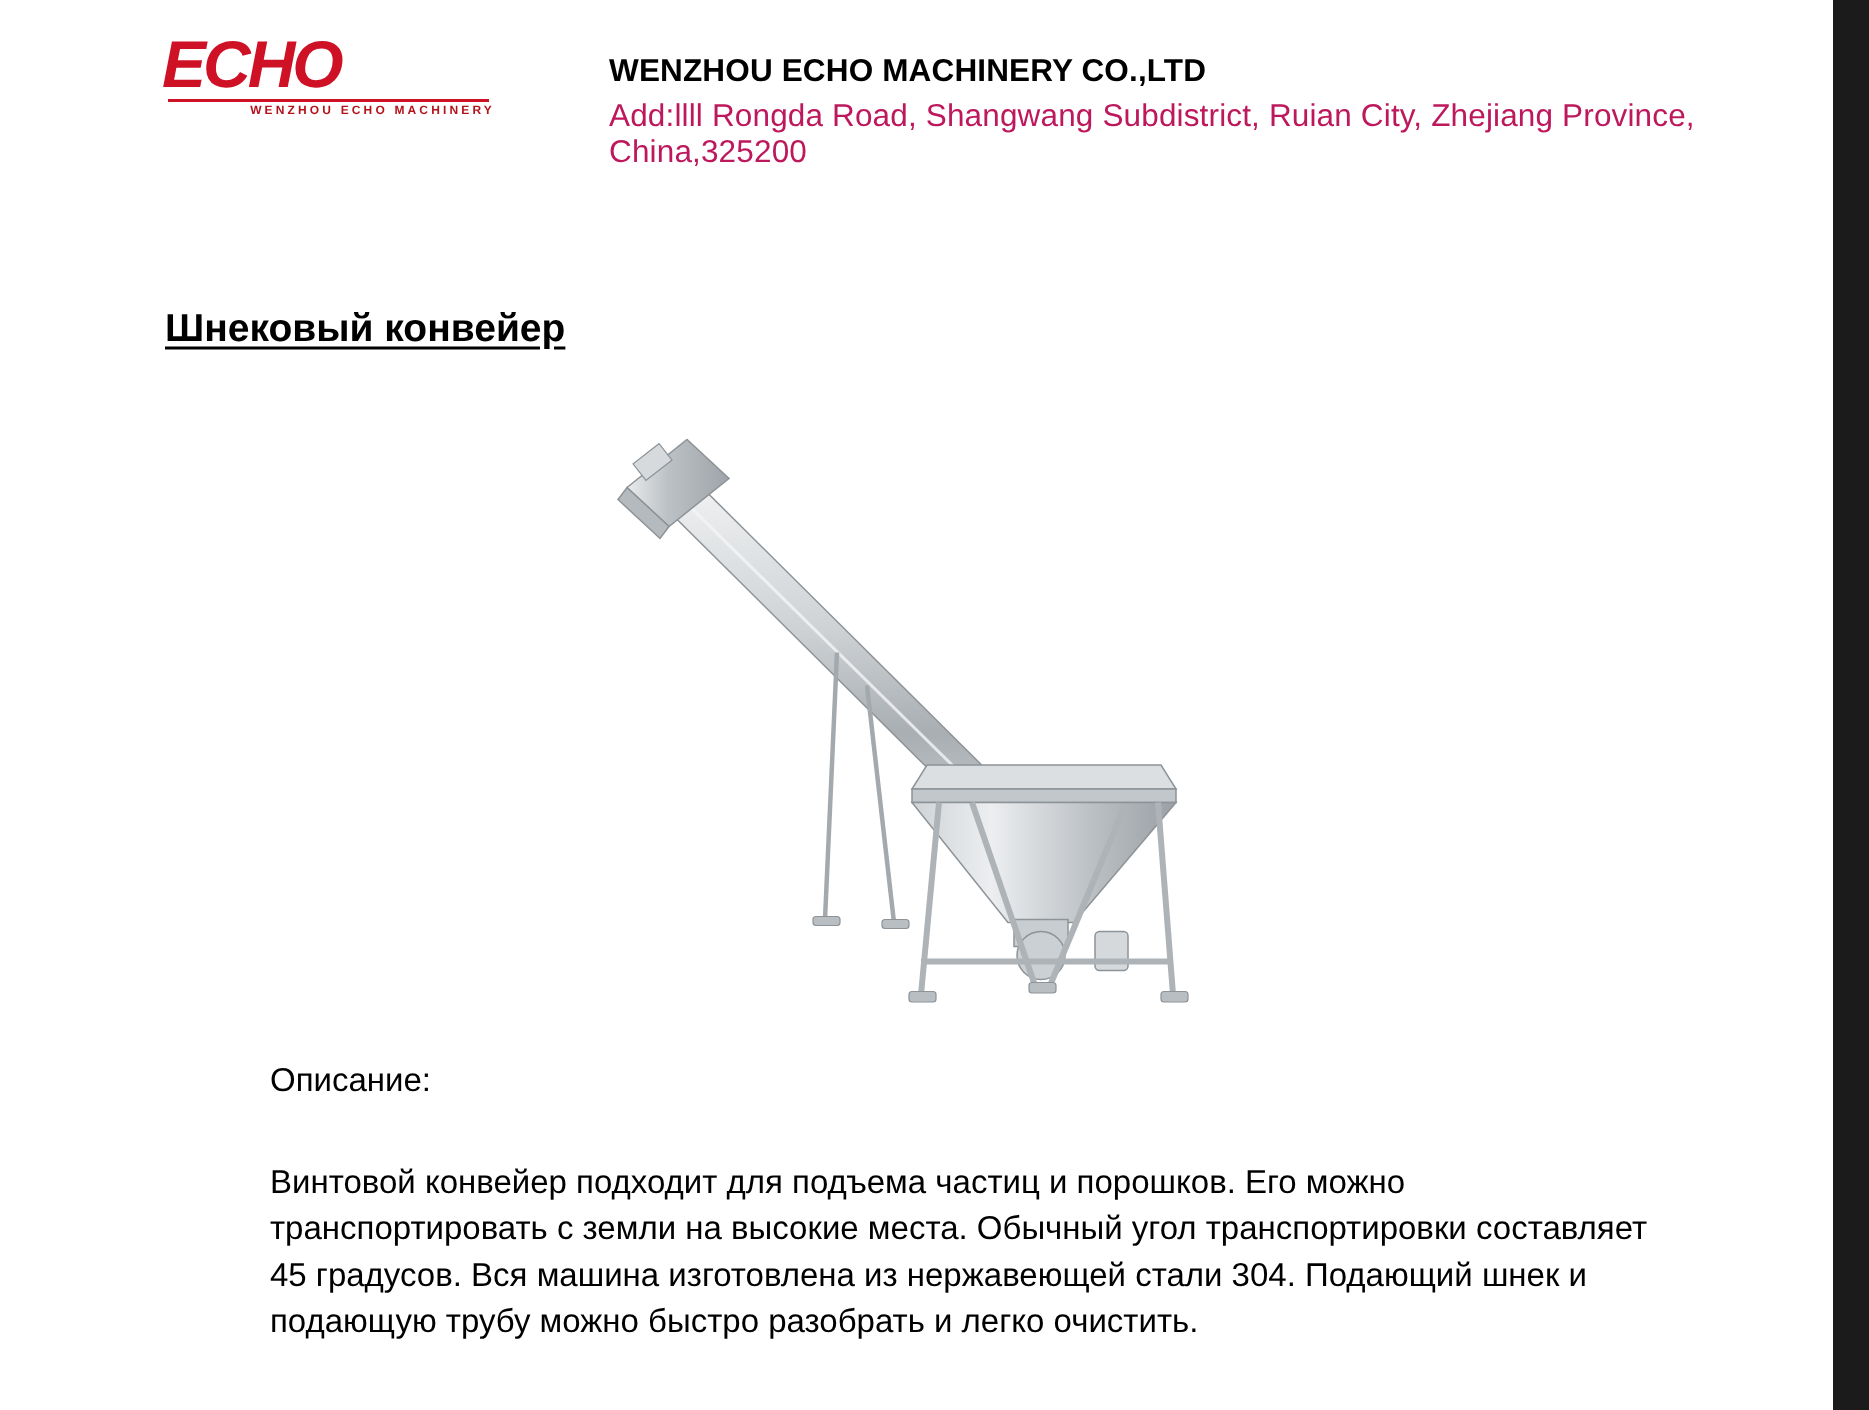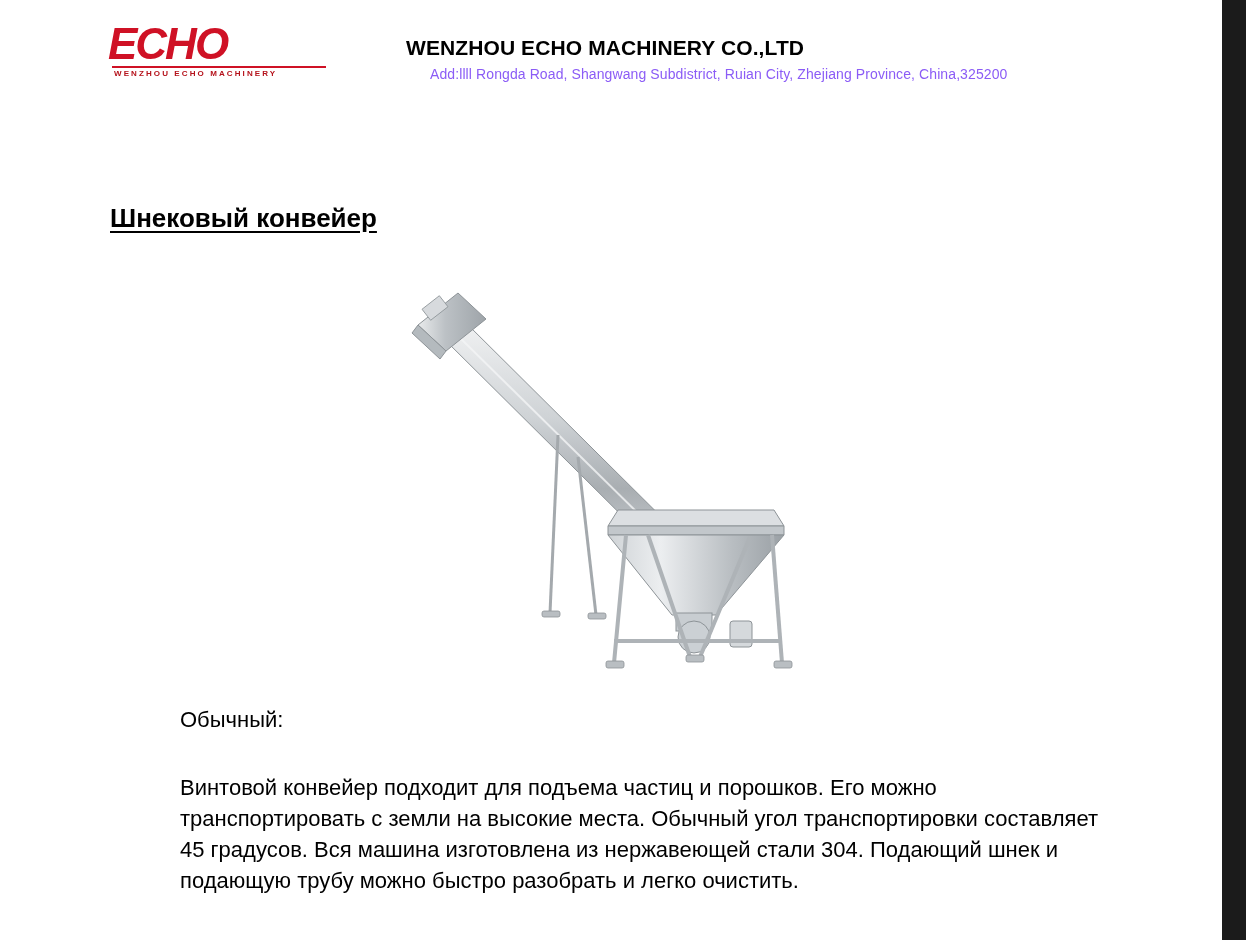--- a/index.html
+++ b/index.html
@@ -66,21 +66,21 @@
   }
   .logo-sub {
     position: absolute;
     left: 6px;
     top: 41px;
     width: 216px;
     font-size: 8px;
     font-weight: bold;
     letter-spacing: 2.1px;
     color: #b5121b;
-    text-align: left;
+    text-align: right;
   }
   .logo-bar {
     position: absolute;
     left: 4px;
     top: 38px;
     width: 214px;
     height: 2px;
     background: #cf1125;
   }
   .company {
@@ -90,24 +90,23 @@
     width: 790px;
   }
   .company-name {
     font-size: 21px;
     font-weight: bold;
     color: #000;
     letter-spacing: 0.1px;
   }
   .company-addr {
     margin-top: 6px;
-    font-size: 14px;
-    color: #8b5cf6;
+    font-size: 21px;
+    color: #be185d;
     letter-spacing: 0.1px;
-    margin-left: 24px;
   }
 
   
   .doc-title {
     position: absolute;
     left: 110px;
     top: 186px;
     font-size: 26px;
     color: #000;
     text-decoration: underline;
@@ -223,19 +222,19 @@
         <line x1="248" y1="250" x2="290" y2="372"></line>
         <line x1="350" y1="252" x2="300" y2="372"></line>
         <line x1="214" y1="356" x2="382" y2="356"></line>
       </g>
       <rect x="206" y="376" width="18" height="7" rx="2" fill="#b9bec2" stroke="#8d9397" stroke-width="0.8"></rect>
       <rect x="374" y="376" width="18" height="7" rx="2" fill="#b9bec2" stroke="#8d9397" stroke-width="0.8"></rect>
       <rect x="286" y="370" width="18" height="7" rx="2" fill="#b9bec2" stroke="#8d9397" stroke-width="0.8"></rect>
     </svg>
   </div>
 
-  <div class="desc-label">Обычный:</div>
+  <div class="desc-label">Описание:</div>
 
   <p class="desc-body">Винтовой конвейер подходит для подъема частиц и порошков. Его можно транспортировать с земли на высокие места. Обычный угол транспортировки составляет 45 градусов. Вся машина изготовлена из нержавеющей стали 304. Подающий шнек и подающую трубу можно быстро разобрать и легко очистить.</p>
 
 </div>
 
 <div class="right-gutter"></div>
 
 </body></html>

